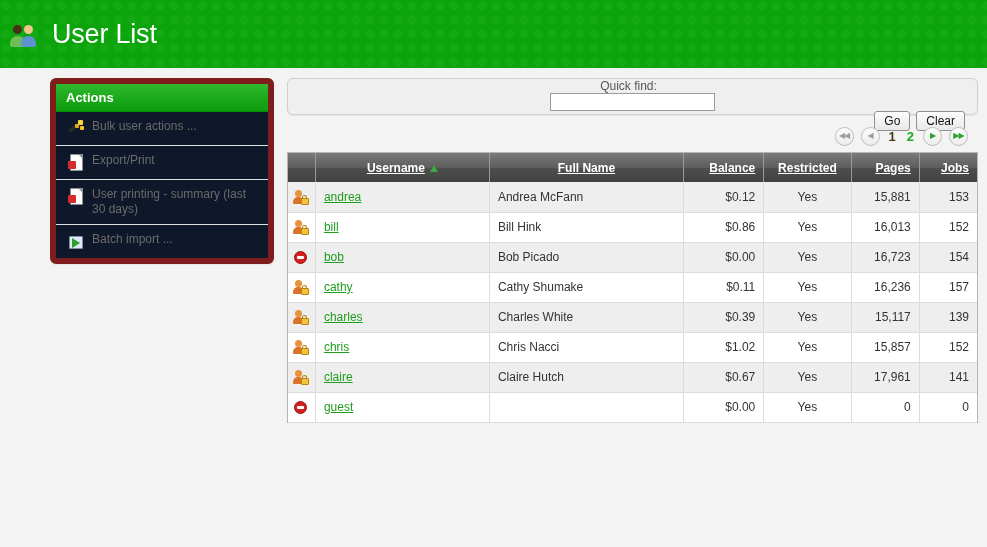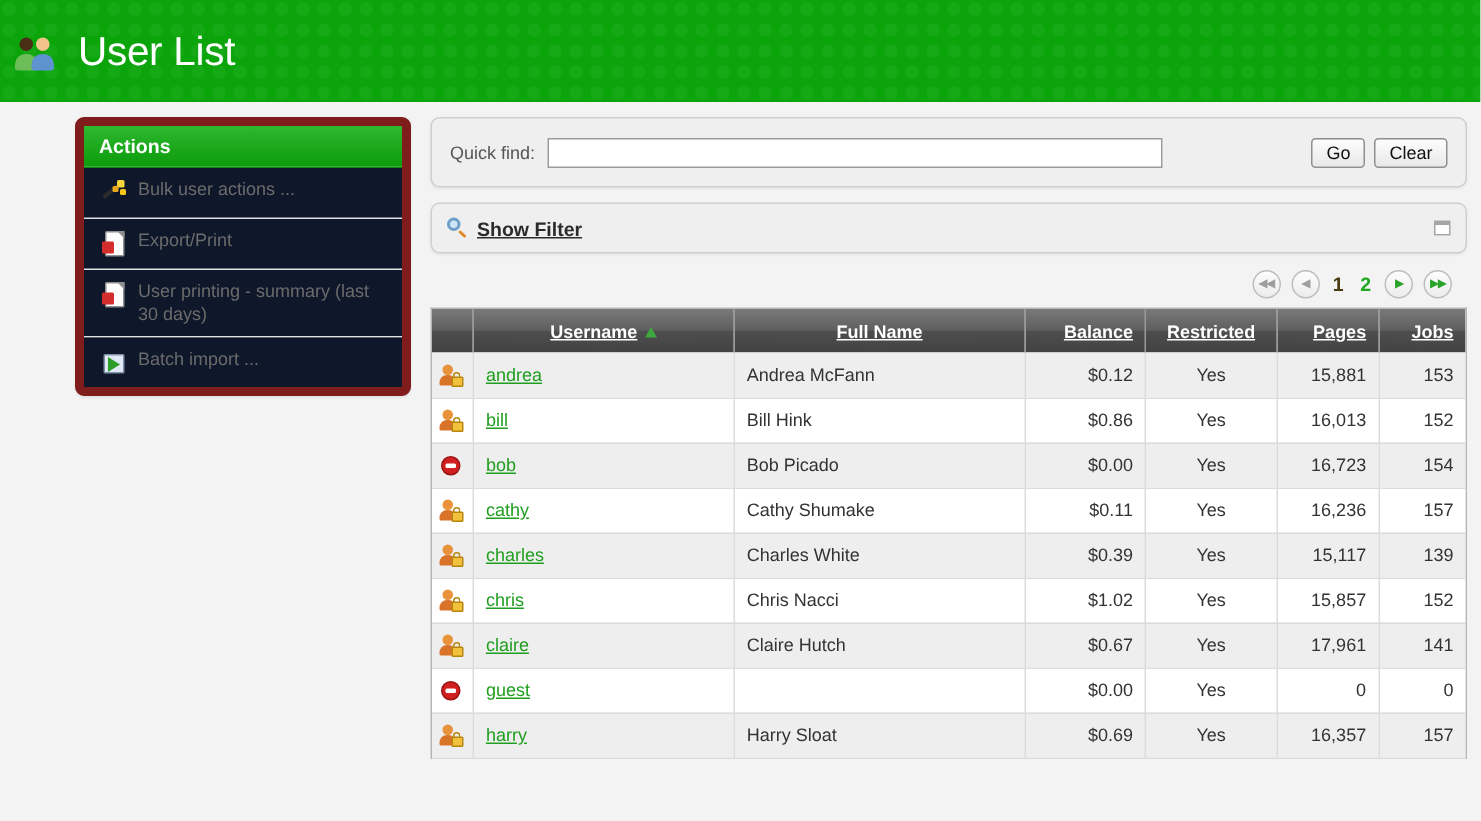--- a/index.html
+++ b/index.html
@@ -170,25 +170,26 @@
 
   .panel {
     border: 1px solid #cfcfcf;
     border-radius: 6px;
     background: #efefef;
     box-shadow: 0 1px 2px rgba(0,0,0,0.06);
     box-sizing: border-box;
   }
 
   .quickfind-panel {
-    height: 47px;
+    height: 37px;
     display: flex;
     align-items: center;
     padding: 0 12px;
     margin-bottom: 10px;
+    flex-direction: column;
   }
   .qf-label { color: #555; font-size: 12px; margin-right: 8px; }
   .qf-input {
     flex: 1 1 auto;
     height: 20px;
     border: 1px solid #9b9b9b;
     background: #fff;
     font-family: "Liberation Sans", sans-serif;
     font-size: 12px;
     padding: 1px 4px;
@@ -484,28 +485,20 @@
 
     <div class="panel quickfind-panel">
       <span class="qf-label">Quick find:</span>
       <input class="qf-input" type="text" value="" placeholder="" style="">
       <span class="qf-buttons">
         <button class="btn">Go</button>
         <button class="btn">Clear</button>
       </span>
     </div>
 
-    <div class="panel filter-panel">
-      <span class="mag-icon">
-        <span class="lens"></span>
-          <span class="handle"></span>
-      </span>
-      <span class="filter-link">Show Filter</span>
-      <span class="collapse-icon"></span>
-    </div>
 
     <div class="pager">
       <span class="pg-btn disabled">◀◀</span>
       <span class="pg-btn disabled">◀</span>
       <span class="pg-num current">1</span>
       <span class="pg-num link">2</span>
       <span class="pg-btn active-arrow">▶</span>
       <span class="pg-btn active-arrow">▶▶</span>
     </div>
 
@@ -600,27 +593,18 @@
             </tr>
             <tr class="odd">
               <td class="col-icon"><span class="row-icon ic-noentry"><span class="circle"></span><span class="bar"></span></span></td>
               <td class="col-user"><span class="user-link">guest</span></td>
               <td class="col-name"></td>
               <td class="col-bal">$0.00</td>
               <td class="col-restr">Yes</td>
               <td class="col-pages">0</td>
               <td class="col-jobs">0</td>
             </tr>
-            <tr class="even">
-              <td class="col-icon"><span class="row-icon ic-userlock"><span class="head"></span><span class="torso"></span><span class="lockarc"></span><span class="lock"></span></span></td>
-              <td class="col-user"><span class="user-link">harry</span></td>
-              <td class="col-name">Harry Sloat</td>
-              <td class="col-bal">$0.69</td>
-              <td class="col-restr">Yes</td>
-              <td class="col-pages">16,357</td>
-              <td class="col-jobs">157</td>
-            </tr>
           </tbody>
       </table>
     </div>
 
   </div>
 </div>
 
 </body></html>

